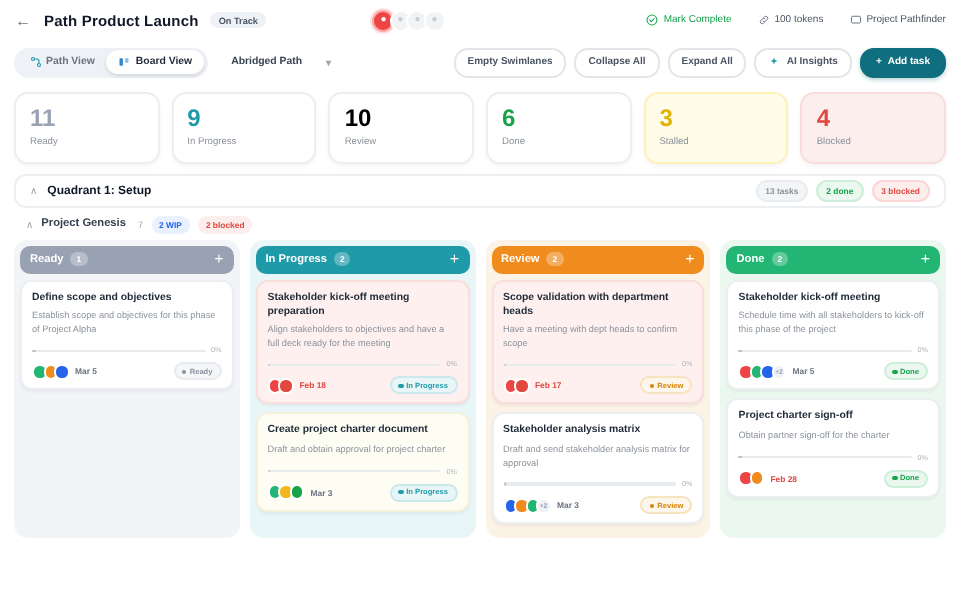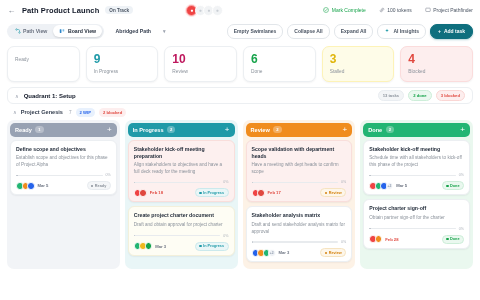--- a/index.html
+++ b/index.html
@@ -233,28 +233,29 @@
     </div>
     <div class="pill primary">
       <span>+</span>
       <span>Add task</span>
     </div>
   </div>
 </div>
 
 <div class="stats">
   <div class="stat">
+    <div class="num" style="color:#98a2b3">11</div>
     <div class="lbl">Ready</div>
   </div>
   <div class="stat">
     <div class="num" style="color:#1f9aa8">9</div>
     <div class="lbl">In Progress</div>
   </div>
   <div class="stat">
-    <div class="num" style="color:#be185d">10</div>
+    <div class="num" style="color:#000000">10</div>
     <div class="lbl">Review</div>
   </div>
   <div class="stat">
     <div class="num" style="color:#16a34a">6</div>
     <div class="lbl">Done</div>
   </div>
   <div class="stat s-stalled">
     <div class="num" style="color:#e0b50a">3</div>
     <div class="lbl">Stalled</div>
   </div>

